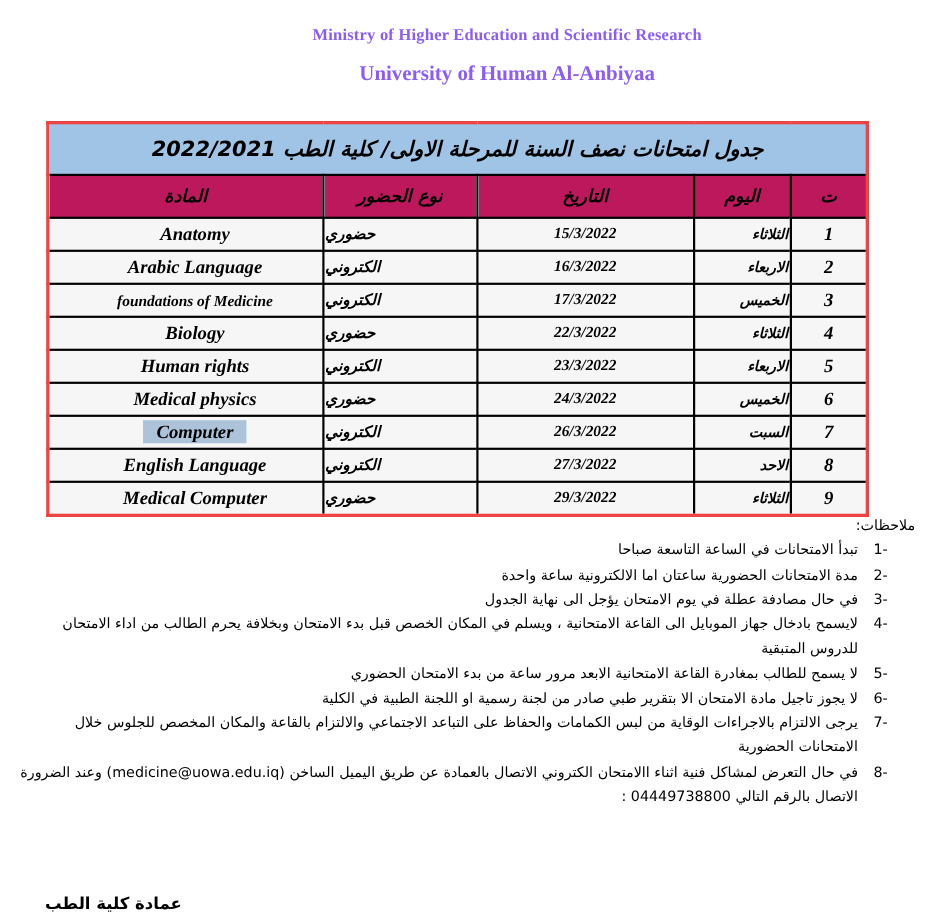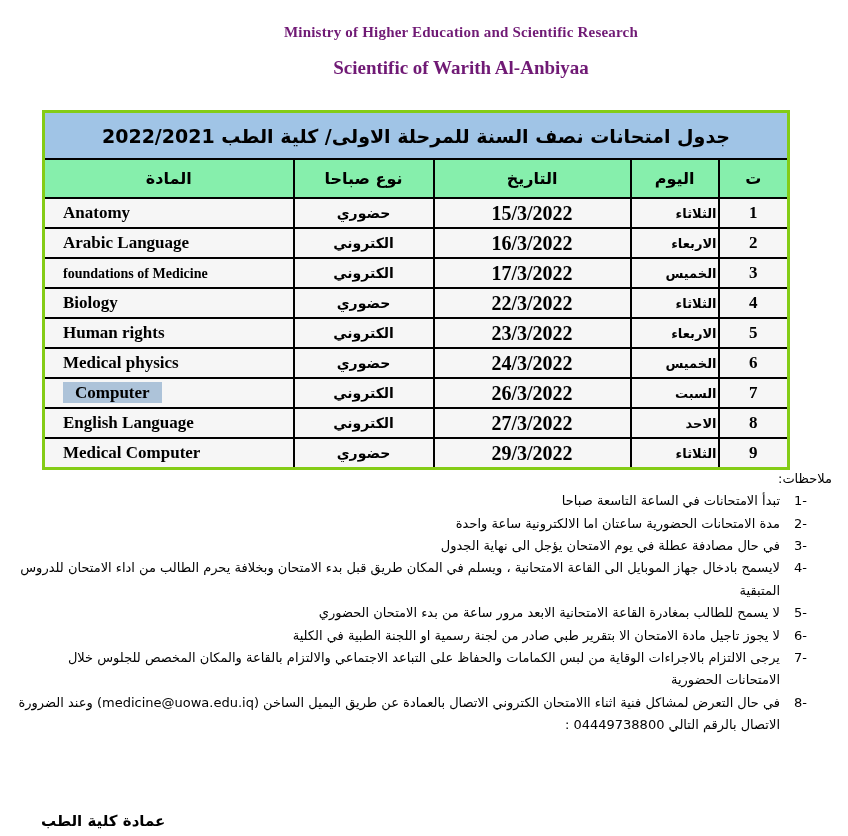--- a/index.html
+++ b/index.html
@@ -7,57 +7,58 @@
     position:relative;
     width:848px;height:836px;
     background:#ffffff;
     overflow:hidden;
     font-family:"Liberation Serif", serif;
     color:#000;
   }
   
   .doc-header{
     position:absolute;top:24px;left:76px;width:770px;
-    text-align:center;color:#701a75;
+    text-align:center;color:#8b5cf6;
   }
   .ministry{font-size:15px;font-weight:bold;letter-spacing:.2px;}
   .university{font-size:19px;font-weight:bold;margin-top:16px;}
   .college{font-size:18px;font-weight:bold;margin-top:2px;}
   .college .hl-soft{background:#EDEDED;padding:0 6px;}
   
   table.schedule{
     position:absolute;top:110px;left:42px;
     width:656px;border-collapse:collapse;
-    border:3px solid #84cc16;
+    border:3px solid #ef4444;
     table-layout:fixed;
+    font-style:italic;
   }
   table.schedule td{border:2px solid #000;overflow:hidden;}
   .title-cell{
     background:#A0C4E6;height:43px;
     text-align:center;vertical-align:middle;
     font-family:"DejaVu Sans", sans-serif;
     font-size:19px;font-weight:bold;
   }
   .head-row td{
-    background:#86efac;height:35px;
+    background:#be185d;height:35px;
     text-align:center;vertical-align:middle;
     font-family:"DejaVu Sans", sans-serif;
     font-size:16px;font-weight:bold;
   }
   .data-row td{height:26px;background:#F6F6F6;vertical-align:middle;}
   .col-num{width:70px;}
   .col-day{width:88px;}
   .col-date{width:197px;}
   .col-type{width:140px;}
   .col-subject{width:250px;}
   td.c-num{text-align:center;font-size:17px;font-weight:bold;font-family:"Liberation Serif", serif;}
   td.c-day{text-align:right;font-family:"DejaVu Sans", sans-serif;font-size:13px;font-weight:bold;}
-  td.c-date{direction:ltr;text-align:center;font-size:20px;font-weight:bold;font-family:"Liberation Serif", serif;}
-  td.c-type{text-align:center;font-family:"DejaVu Sans", sans-serif;font-size:14px;font-weight:bold;}
-  td.c-subject{direction:ltr;text-align:left;padding-left:18px;font-size:17px;font-weight:bold;font-family:"Liberation Serif", serif;}
+  td.c-date{direction:ltr;text-align:center;font-size:14px;font-weight:bold;font-family:"Liberation Serif", serif;}
+  td.c-type{text-align:left;font-family:"DejaVu Sans", sans-serif;font-size:14px;font-weight:bold;}
+  td.c-subject{direction:ltr;text-align:center;padding-left:18px;font-size:17px;font-weight:bold;font-family:"Liberation Serif", serif;}
   td.c-subject .small{font-size:14px;}
   td.c-subject .hl{background:#ADC3D9;padding:1px 12px;}
   
   .notes{
     position:absolute;top:468px;right:16px;left:12px;
     direction:rtl;text-align:right;
     font-family:"DejaVu Sans", sans-serif;
     font-size:13px;line-height:1.72;
   }
   .notes-label{margin:0 0 0 0;}
@@ -73,40 +74,40 @@
     font-size:15px;font-weight:bold;
   }
 </style>
 </head>
 <body>
 
 <div class="page">
 
   <div class="doc-header">
     <div class="ministry">Ministry of Higher Education and Scientific Research</div>
-    <div class="university">Scientific of Warith Al-Anbiyaa</div>
+    <div class="university">University of Human Al-Anbiyaa</div>
   </div>
 
   <table class="schedule" dir="rtl">
     <colgroup>
       <col class="col-num">
         <col class="col-day">
         <col class="col-date">
         <col class="col-type">
         <col class="col-subject">
     </colgroup>
     <tbody>
       <tr>
         <td class="title-cell" colspan="5">جدول امتحانات نصف السنة للمرحلة الاولى/ كلية الطب 2022/2021</td>
       </tr>
       <tr class="head-row">
         <td>ت</td>
         <td>اليوم</td>
         <td>التاريخ</td>
-        <td>نوع صباحا</td>
+        <td>نوع الحضور</td>
         <td>المادة</td>
       </tr>
       <tr class="data-row">
         <td class="c-num">1</td>
         <td class="c-day">الثلاثاء</td>
         <td class="c-date">15/3/2022</td>
         <td class="c-type">حضوري</td>
         <td class="c-subject"><span>Anatomy</span></td>
       </tr>
       <tr class="data-row">
@@ -178,21 +179,21 @@
       <div class="note-item">
         <span class="note-num">2-</span>
         <span class="note-text">مدة الامتحانات  الحضورية ساعتان  اما الالكترونية ساعة واحدة</span>
       </div>
       <div class="note-item">
         <span class="note-num">3-</span>
         <span class="note-text">في حال مصادفة عطلة في يوم الامتحان يؤجل الى نهاية الجدول</span>
       </div>
       <div class="note-item">
         <span class="note-num">4-</span>
-        <span class="note-text">لايسمح بادخال جهاز الموبايل الى القاعة الامتحانية ، ويسلم في المكان طريق  قبل  بدء الامتحان وبخلافة يحرم الطالب من اداء الامتحان للدروس المتبقية</span>
+        <span class="note-text">لايسمح بادخال جهاز الموبايل الى القاعة الامتحانية ، ويسلم في المكان الخصص  قبل  بدء الامتحان وبخلافة يحرم الطالب من اداء الامتحان للدروس المتبقية</span>
       </div>
       <div class="note-item">
         <span class="note-num">5-</span>
         <span class="note-text">لا يسمح للطالب بمغادرة القاعة الامتحانية الابعد مرور ساعة من بدء الامتحان الحضوري</span>
       </div>
       <div class="note-item">
         <span class="note-num">6-</span>
         <span class="note-text">لا يجوز تاجيل مادة الامتحان الا بتقرير طبي صادر من لجنة رسمية  او اللجنة الطبية في الكلية</span>
       </div>
       <div class="note-item">

